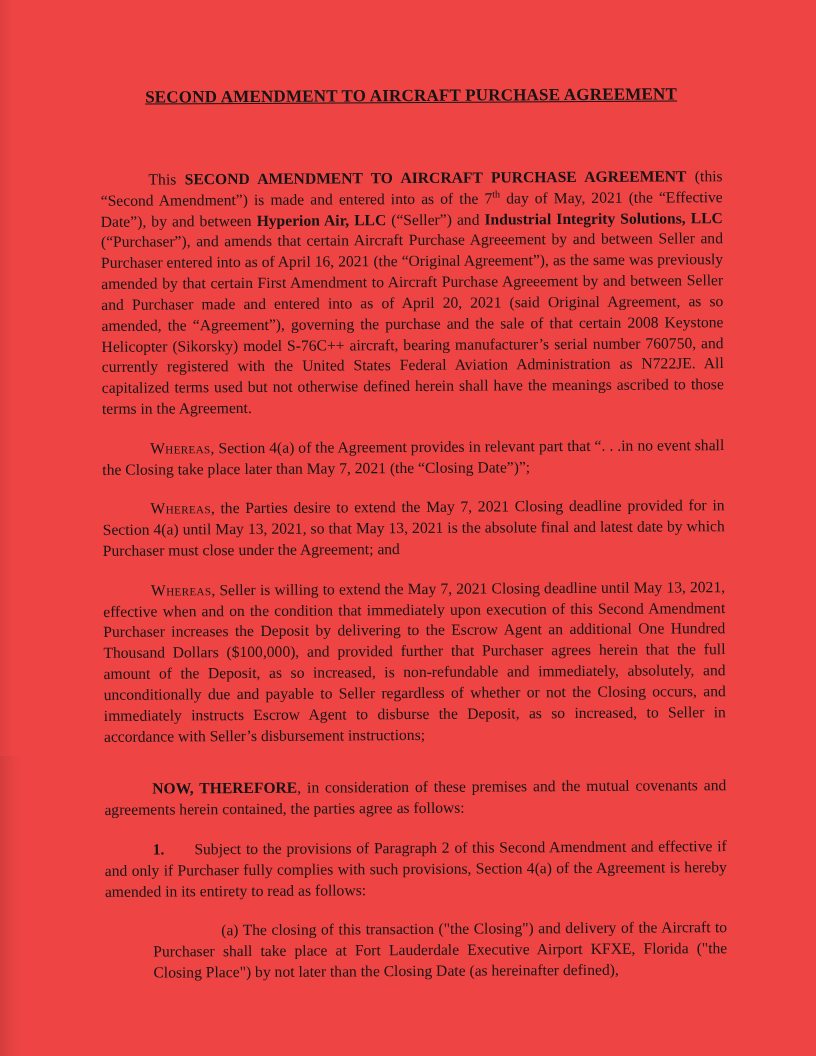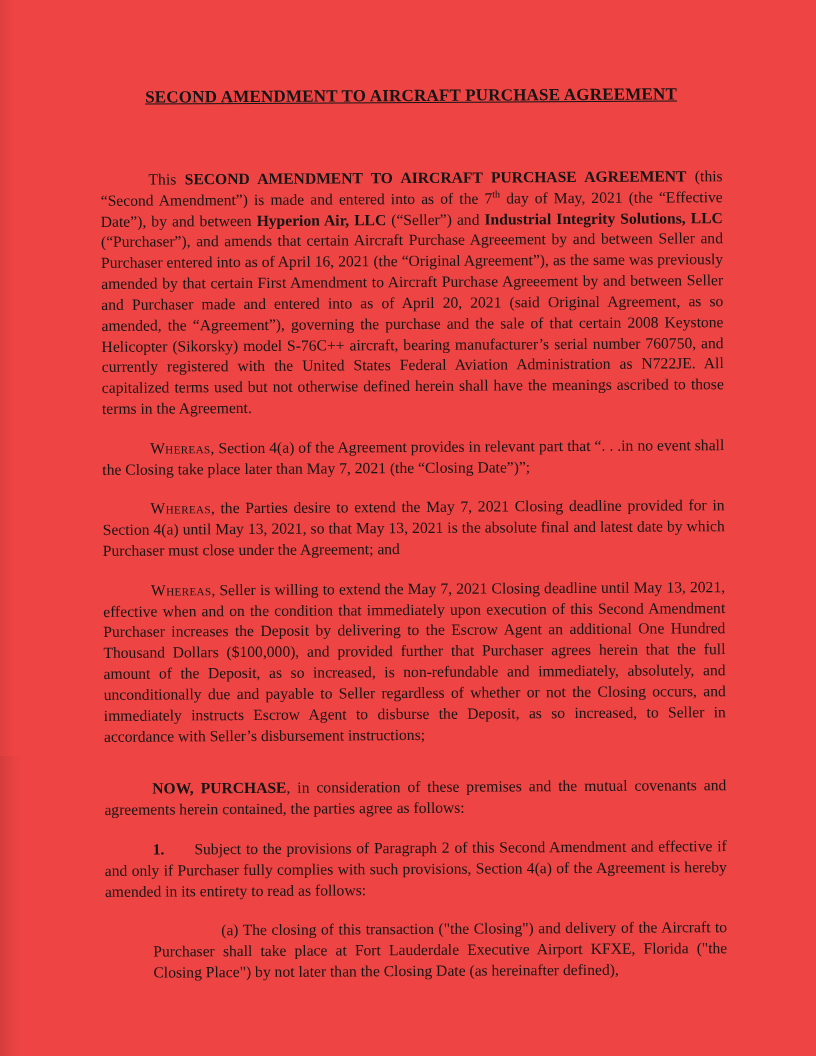--- a/index.html
+++ b/index.html
@@ -94,20 +94,20 @@
     <h1 class="title">SECOND AMENDMENT TO AIRCRAFT PURCHASE AGREEMENT</h1>
 
     <p class="para"><span>This </span><span class="b">SECOND AMENDMENT TO AIRCRAFT PURCHASE AGREEMENT</span><span> (this “Second Amendment”) is made and entered into as of the 7</span><sup class="sup">th</sup><span> day of May, 2021 (the “Effective Date”), by and between </span><span class="b">Hyperion Air, LLC</span><span> (“Seller”) and </span><span class="b">Industrial Integrity Solutions, LLC</span><span> (“Purchaser”), and amends that certain Aircraft Purchase Agreeement by and between Seller and Purchaser entered into as of April 16, 2021 (the “Original Agreement”), as the same was previously amended by that certain First Amendment to Aircraft Purchase Agreeement by and between Seller and Purchaser made and entered into as of April 20, 2021 (said Original Agreement, as so amended, the “Agreement”), governing the purchase and the sale of that certain 2008 Keystone Helicopter (Sikorsky) model S-76C++ aircraft, bearing manufacturer’s serial number 760750, and currently registered with the United States Federal Aviation Administration as N722JE.  All capitalized terms used but not otherwise defined herein shall have the meanings ascribed to those terms in the Agreement.</span></p>
 
     <p class="para"><span class="smallcaps">Whereas</span><span>, Section 4(a) of the Agreement provides in relevant part that “. . .in no event shall the Closing take place later than May 7, 2021 (the “Closing Date”)”;</span></p>
 
     <p class="para"><span class="smallcaps">Whereas</span><span>, the Parties desire to extend the May 7, 2021 Closing deadline provided for in Section 4(a) until May 13, 2021, so that May 13, 2021 is the absolute final and latest date by which Purchaser must close under the Agreement; and</span></p>
 
     <p class="para"><span class="smallcaps">Whereas</span><span>, Seller is willing to extend the May 7, 2021 Closing deadline until May 13, 2021, effective when and on the condition that immediately upon execution of this Second Amendment Purchaser increases the Deposit by delivering to the Escrow Agent an additional One Hundred Thousand Dollars ($100,000), and provided further that Purchaser agrees herein that the full amount of the Deposit, as so increased, is non-refundable and immediately, absolutely, and unconditionally due and payable to Seller regardless of whether or not the Closing occurs, and immediately instructs Escrow Agent to disburse the Deposit, as so increased, to Seller in accordance with Seller’s disbursement instructions;</span></p>
 
-    <p class="para mt-lg"><span class="b">NOW, PURCHASE</span><span>, in consideration of these premises and the mutual covenants and agreements herein contained, the parties agree as follows:</span></p>
+    <p class="para mt-lg"><span class="b">NOW, THEREFORE</span><span>, in consideration of these premises and the mutual covenants and agreements herein contained, the parties agree as follows:</span></p>
 
     <p class="para"><span class="b">1.</span><span class="num-tab"></span><span>Subject to the provisions of Paragraph 2 of this Second Amendment and effective if and only if Purchaser fully complies with such provisions, Section 4(a) of the Agreement is hereby amended in its entirety to read as follows:</span></p>
 
     <p class="sub-para"><span>(a) The closing of this transaction ("the Closing") and delivery of the Aircraft to Purchaser shall take place at Fort Lauderdale Executive Airport KFXE, Florida ("the Closing Place") by not later than the Closing Date (as hereinafter defined),</span></p>
 
   </div>
 </div>
 
 </body></html>

